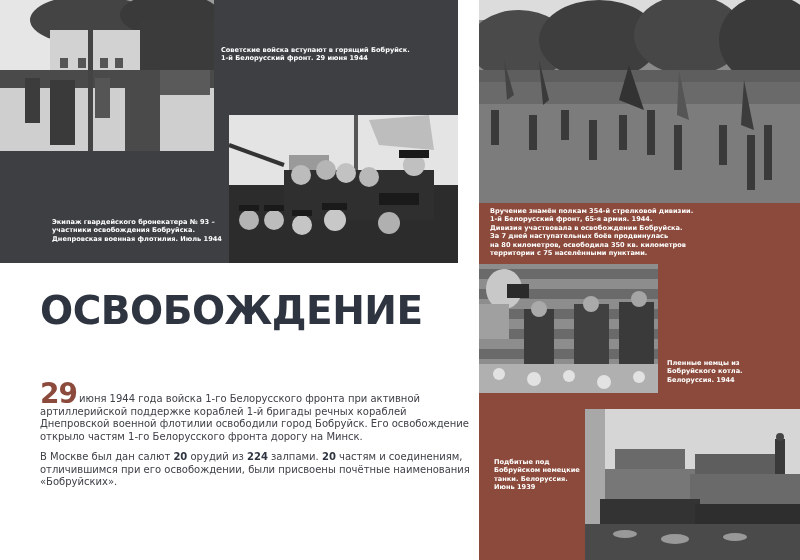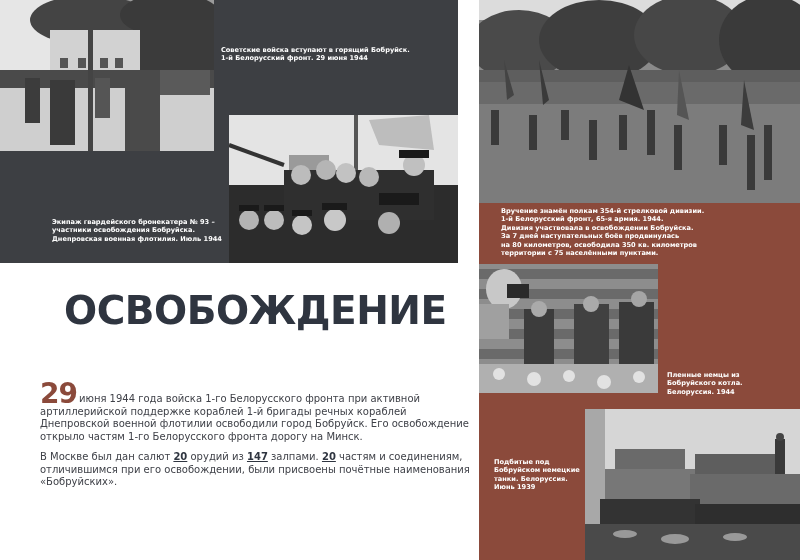--- a/index.html
+++ b/index.html
@@ -7,28 +7,28 @@
     body { position: relative; font-family: "DejaVu Sans", "Liberation Sans", sans-serif; color: #3a3d45; }
 
     .dark-panel { position: absolute; left: 0; top: 0; width: 458px; height: 263px; background: #3d3f43; }
     .brown-panel { position: absolute; left: 479px; top: 203px; width: 321px; height: 357px; background: #8b4a3b; }
 
     .photo { position: absolute; overflow: hidden; }
     .photo svg { width: 100%; height: 100%; display: block; }
 
     .caption { position: absolute; color: #ffffff; font-weight: bold; font-size: 6.6px; line-height: 8.4px; white-space: pre-line; }
 
-    .title { position: absolute; left: 40px; top: 293px; font-family: "DejaVu Sans", sans-serif; font-weight: bold; font-size: 39px; line-height: 36px; color: #2f3540; letter-spacing: -0.5px; margin-left: 24px; }
+    .title { position: absolute; left: 40px; top: 293px; font-family: "DejaVu Sans", sans-serif; font-weight: bold; font-size: 39px; line-height: 36px; color: #2f3540; letter-spacing: -0.5px; }
     .title div { white-space: nowrap; }
 
     .body-text { position: absolute; left: 40px; width: 430px; font-size: 10px; line-height: 12.6px; color: #3f4148; }
     .p1 { top: 384px; }
     .p2 { top: 451px; }
     .big-num { font-size: 28px; font-weight: bold; color: #8b4a3b; line-height: 20px; letter-spacing: -1px; vertical-align: -1px; margin-right: 2px; }
-    .bold { font-weight: bold; color: #2f3540; text-decoration: underline; }
+    .bold { font-weight: bold; color: #2f3540; }
   </style>
 </head>
 <body>
 
 <div class="dark-panel"></div>
 <div class="brown-panel"></div>
 
 <div class="photo" style="left:0;top:0;width:214px;height:151px;">
   <svg viewBox="0 0 214 151" preserveAspectRatio="none">
     <defs>
@@ -114,21 +114,21 @@
       <rect x="110" y="120" width="8" height="40"></rect>
       <rect x="140" y="115" width="8" height="35"></rect>
       <rect x="168" y="110" width="8" height="45"></rect>
       <rect x="195" y="125" width="8" height="45"></rect>
       <rect x="240" y="125" width="8" height="40"></rect>
       <rect x="268" y="135" width="8" height="55"></rect>
       <rect x="285" y="125" width="8" height="55"></rect>
     </g>
   </svg>
 </div>
-<div class="caption" style="left:501px;top:207px;">Вручение знамён полкам 354-й стрелковой дивизии.
+<div class="caption" style="left:490px;top:207px;">Вручение знамён полкам 354-й стрелковой дивизии.
 1-й Белорусский фронт, 65-я армия. 1944.
 Дивизия участвовала в освобождении Бобруйска.
 За 7 дней наступательных боёв продвинулась
 на 80 километров, освободила 350 кв. километров
 территории с 75 населёнными пунктами.</div>
 
 <div class="photo" style="left:479px;top:264px;width:179px;height:129px;">
   <svg viewBox="0 0 179 129" preserveAspectRatio="none">
     <rect width="179" height="129" fill="#8d8d8d"></rect>
     <g fill="#6a6a6a">
@@ -150,21 +150,21 @@
     <rect x="0" y="100" width="179" height="29" fill="#b0b0b0"></rect>
     <g fill="#e2e2e2">
       <circle cx="20" cy="110" r="6"></circle>
       <circle cx="55" cy="115" r="7"></circle>
       <circle cx="90" cy="112" r="6"></circle>
       <circle cx="125" cy="118" r="7"></circle>
       <circle cx="160" cy="113" r="6"></circle>
     </g>
   </svg>
 </div>
-<div class="caption" style="left:667px;top:371px;">Пленные немцы из
+<div class="caption" style="left:667px;top:359px;">Пленные немцы из
 Бобруйского котла.
 Белоруссия. 1944</div>
 
 <div class="photo" style="left:585px;top:409px;width:215px;height:151px;">
   <svg viewBox="0 0 215 151" preserveAspectRatio="none">
     <rect width="215" height="151" fill="#d6d6d6"></rect>
     <rect x="0" y="0" width="20" height="151" fill="#a8a8a8"></rect>
     <rect x="30" y="40" width="70" height="25" fill="#6a6a6a"></rect>
     <rect x="20" y="60" width="90" height="35" fill="#777"></rect>
     <rect x="110" y="45" width="80" height="25" fill="#5e5e5e"></rect>
@@ -188,14 +188,14 @@
 
 <div class="title">
   <div>ОСВОБОЖДЕНИЕ</div>
 </div>
 
 <div class="body-text p1">
   <span class="big-num">29</span><span>июня 1944 года войска 1-го Белорусского фронта при активной артиллерийской поддержке кораблей 1-й бригады речных кораблей Днепровской военной флотилии освободили город Бобруйск. Его освобождение открыло частям 1-го Белорусского фронта дорогу на Минск.</span>
 </div>
 
 <div class="body-text p2">
-  <span>В Москве был дан салют </span><span class="bold">20</span><span> орудий из </span><span class="bold">147</span><span> залпами. </span><span class="bold">20</span><span> частям и соединениям, отличившимся при его освобождении, были присвоены почётные наименования «Бобруйских».</span>
+  <span>В Москве был дан салют </span><span class="bold">20</span><span> орудий из </span><span class="bold">224</span><span> залпами. </span><span class="bold">20</span><span> частям и соединениям, отличившимся при его освобождении, были присвоены почётные наименования «Бобруйских».</span>
 </div>
 
 </body></html>

